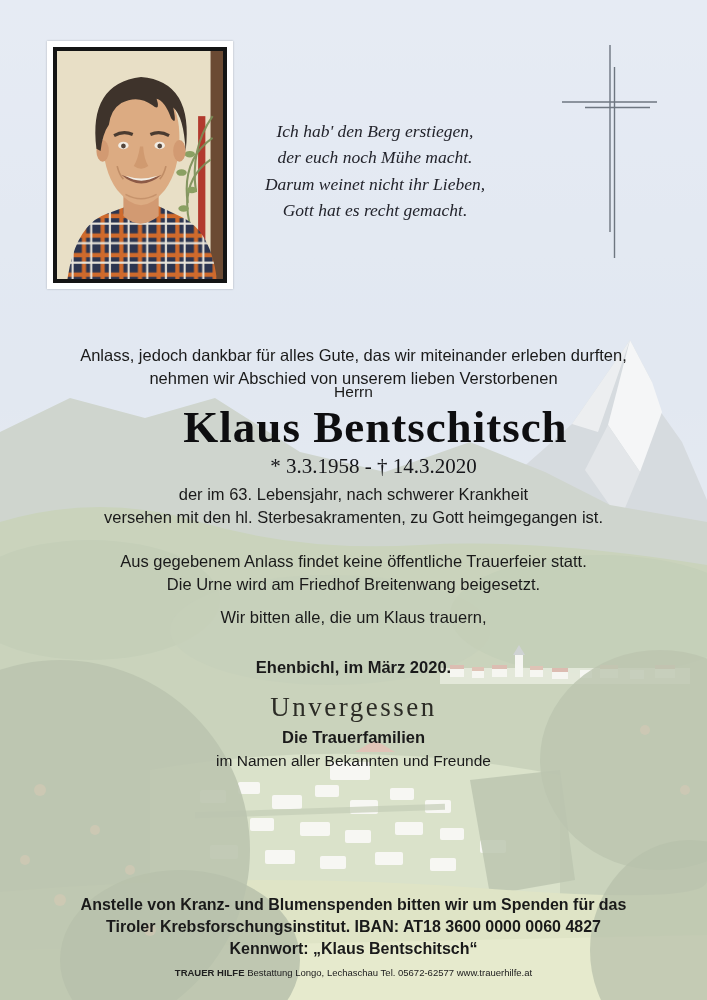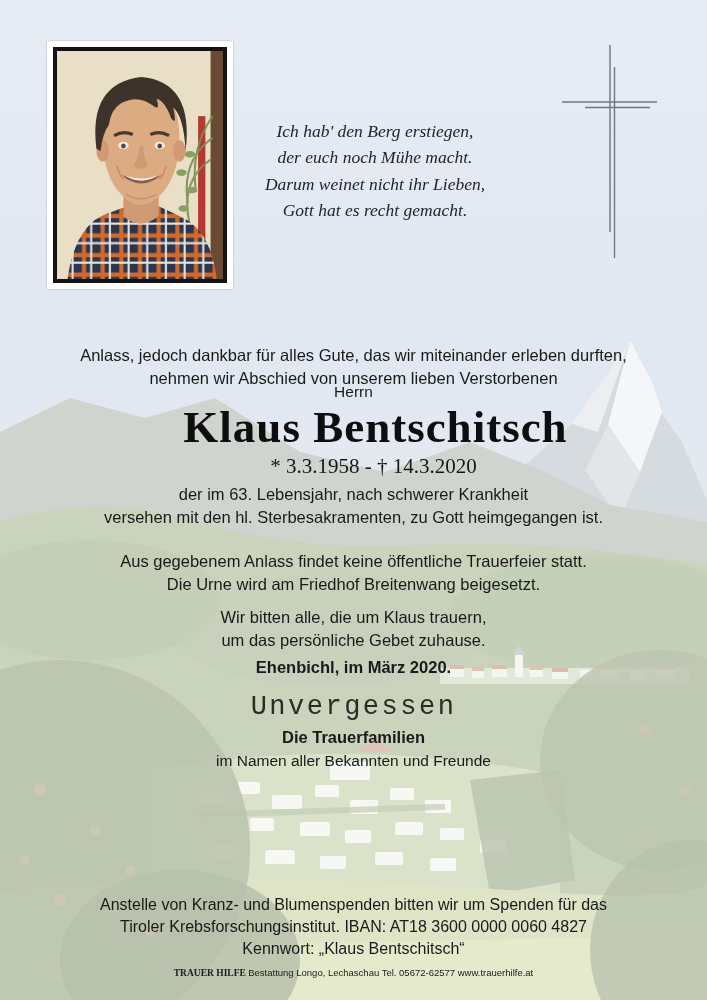--- a/index.html
+++ b/index.html
@@ -51,28 +51,28 @@
     top:452px;left:20px;
     font-family:"Liberation Serif", serif;
     font-size:21px;color:#16161a;
   }
   .life{top:483px;font-size:16.5px;}
   .funeral{top:550px;font-size:16.5px;}
   .prayer{top:606px;font-size:16.5px;}
   .place-date{top:656px;font-size:16.5px;font-weight:bold;}
   .unforgotten{
     top:688px;
-    font-family:Liberation Mono, monospace;
+    font-family:Liberation Serif, serif;
     font-size:27px;letter-spacing:2.5px;color:#2c2c26;
   }
   .family{top:726px;font-size:16.5px;font-weight:bold;}
   .in-name{top:750px;font-size:15.5px;}
-  .donation{top:894px;font-size:16px;line-height:1.38;}
+  .donation{top:894px;font-size:16px;line-height:1.38;font-weight:bold;}
   .footer-line{top:966px;font-size:9.5px;color:#202020;}
-  .footer-line b{font-weight:bold;font-family:Liberation Serif, serif;}
+  .footer-line b{font-weight:bold;}
 </style>
 </head>
 <body>
 
 <div class="card">
 
   <svg class="bg" viewBox="0 0 707 1000" preserveAspectRatio="none" aria-hidden="true">
     <defs>
       <linearGradient id="sky" x1="0" y1="0" x2="0" y2="1">
         <stop offset="0" stop-color="#c9d4e6"></stop>
@@ -256,21 +256,20 @@
     <div>versehen mit den hl. Sterbesakramenten, zu Gott heimgegangen ist.</div>
   </div>
 
   <div class="layer tb funeral">
     <div>Aus gegebenem Anlass findet keine öffentliche Trauerfeier statt.</div>
     <div>Die Urne wird am Friedhof Breitenwang beigesetzt.</div>
   </div>
 
   <div class="layer tb prayer">
     <div>Wir bitten alle, die um Klaus trauern,</div>
-    <div>um das persönliche Gebet zuhause.</div>
   </div>
 
   <div class="layer tb place-date">Ehenbichl, im März 2020.</div>
 
   <div class="layer tb unforgotten">Unvergessen</div>
 
   <div class="layer tb family">Die Trauerfamilien</div>
 
   <div class="layer tb in-name">im Namen aller Bekannten und Freunde</div>
 

